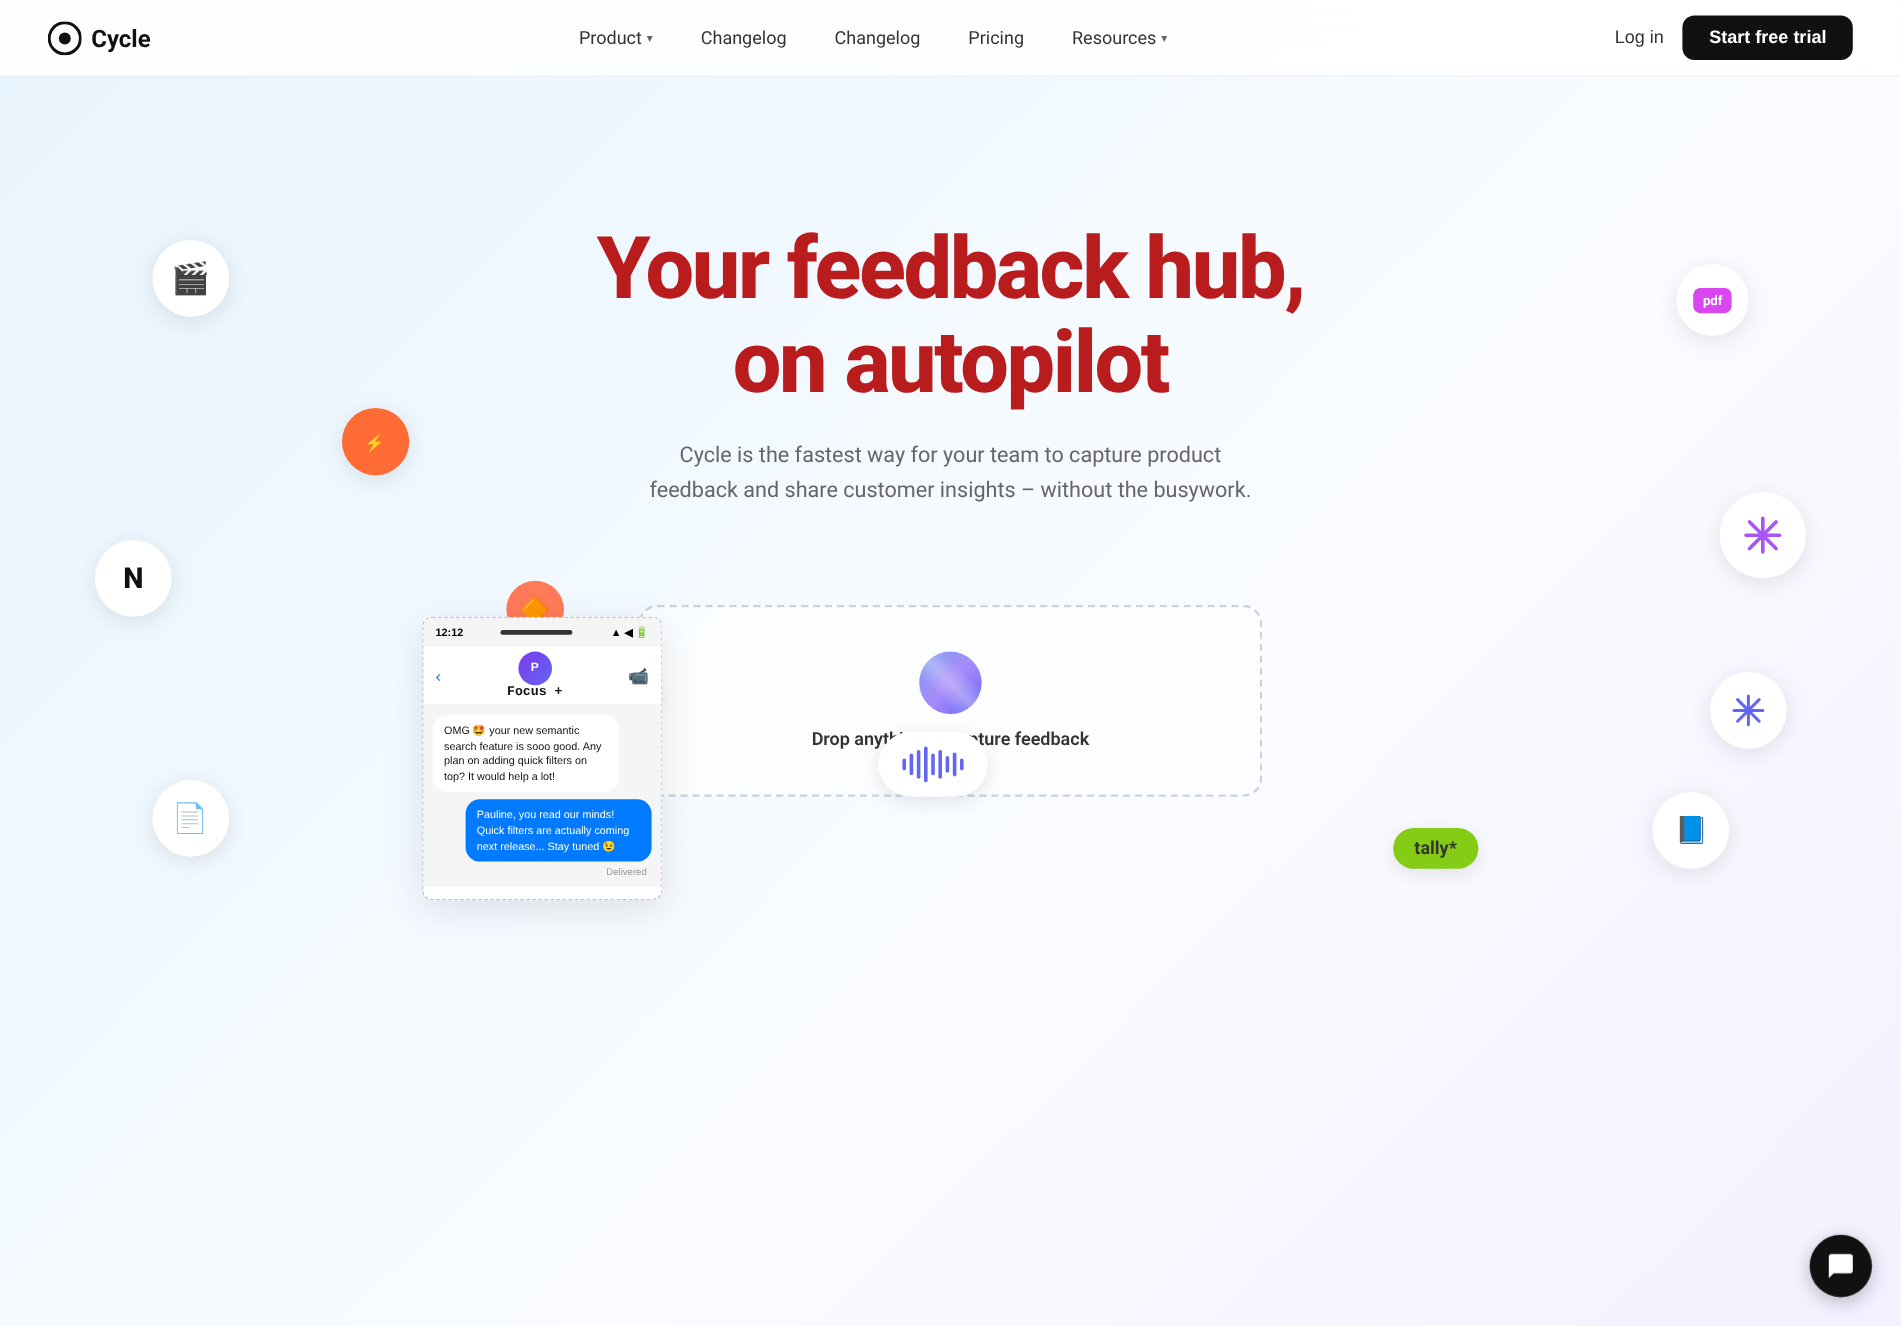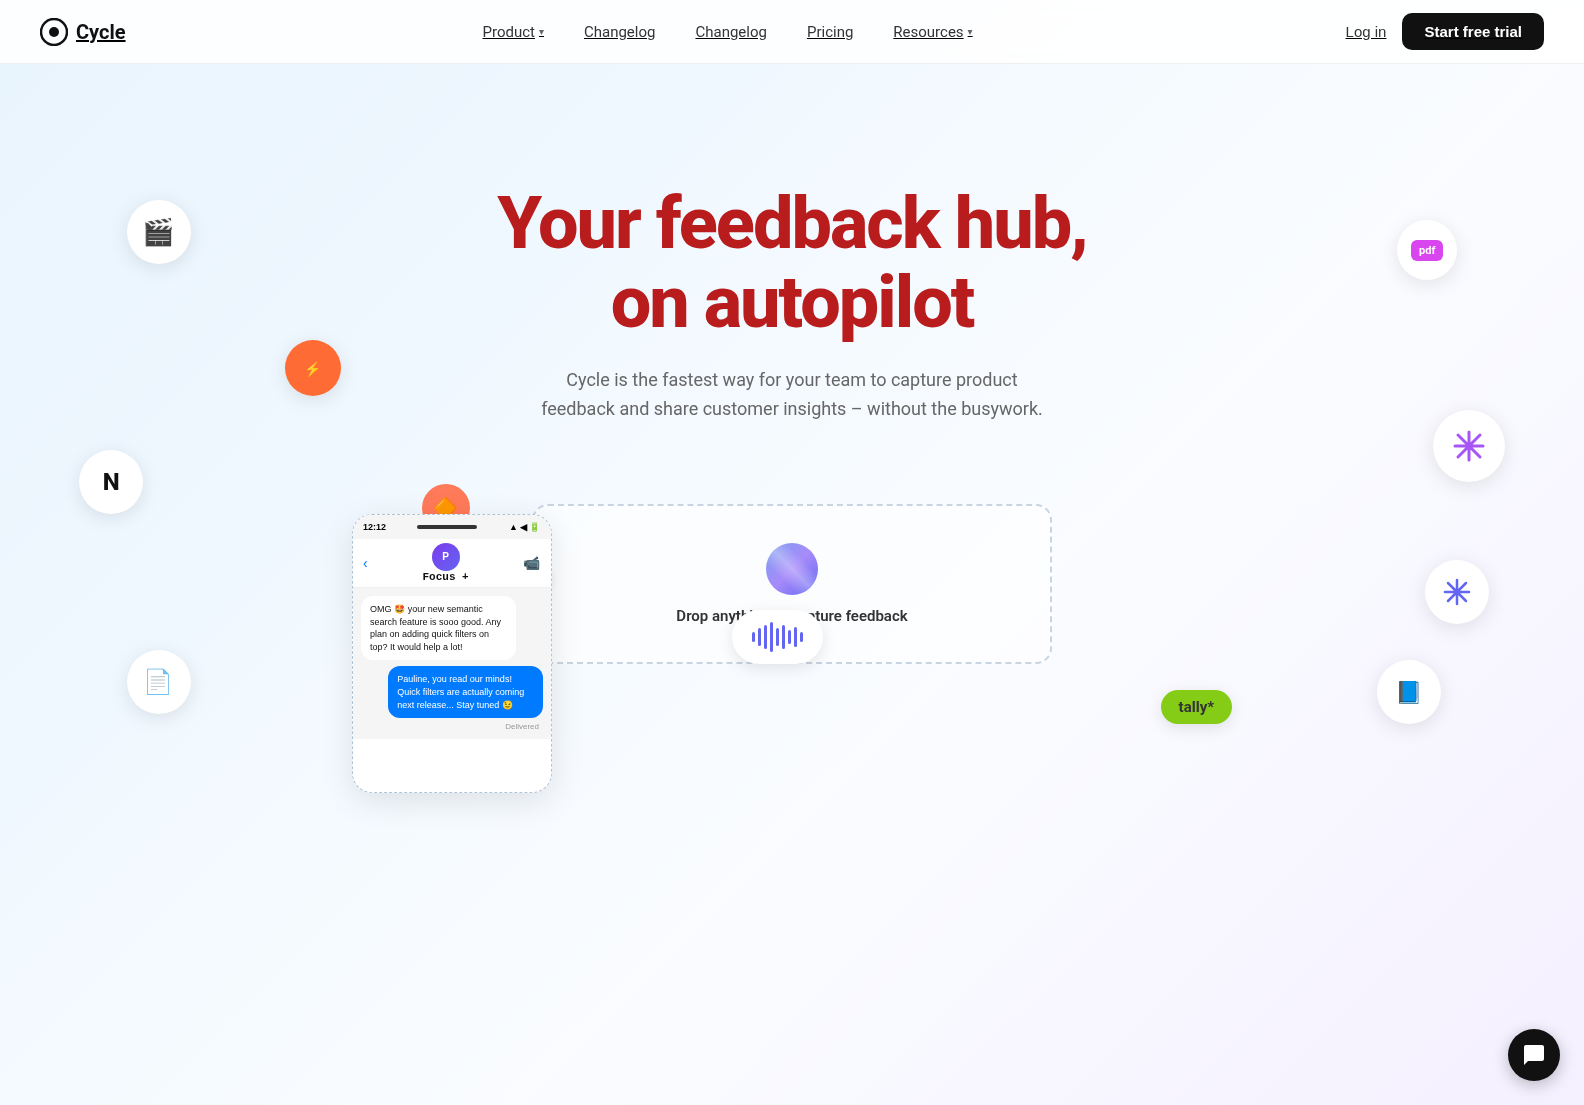--- a/index.html
+++ b/index.html
@@ -17,21 +17,20 @@
       align-items: center;
       justify-content: space-between;
       padding: 17px 40px;
       height: 64px;
       background: rgba(255,255,255,0.85);
       backdrop-filter: blur(10px);
       position: sticky;
       top: 0;
       z-index: 100;
       border-bottom: 1px solid rgba(0,0,0,0.06);
-      text-decoration: underline;
     }
     .nav-logo {
       display: flex;
       align-items: center;
       gap: 8px;
       font-weight: 700;
       font-size: 20px;
       color: #111;
       text-decoration: none;
     }
@@ -224,23 +223,23 @@
     }
 
     
     .phone-container {
       position: absolute;
       left: calc(50% - 440px);
       top: 30px;
     }
     .phone-mockup {
       width: 200px;
-      height: 279px;
+      height: 236px;
       background: white;
-      border-radius: 20px;
+      border-radius: 8px;
       border: 1.5px dashed #b0c4d8;
       box-shadow: 0 8px 32px rgba(0,0,0,0.1);
       overflow: hidden;
       font-family: -apple-system, BlinkMacSystemFont, sans-serif;
     }
     .phone-status-bar {
       background: #f5f5f5;
       height: 24px;
       display: flex;
       align-items: center;

